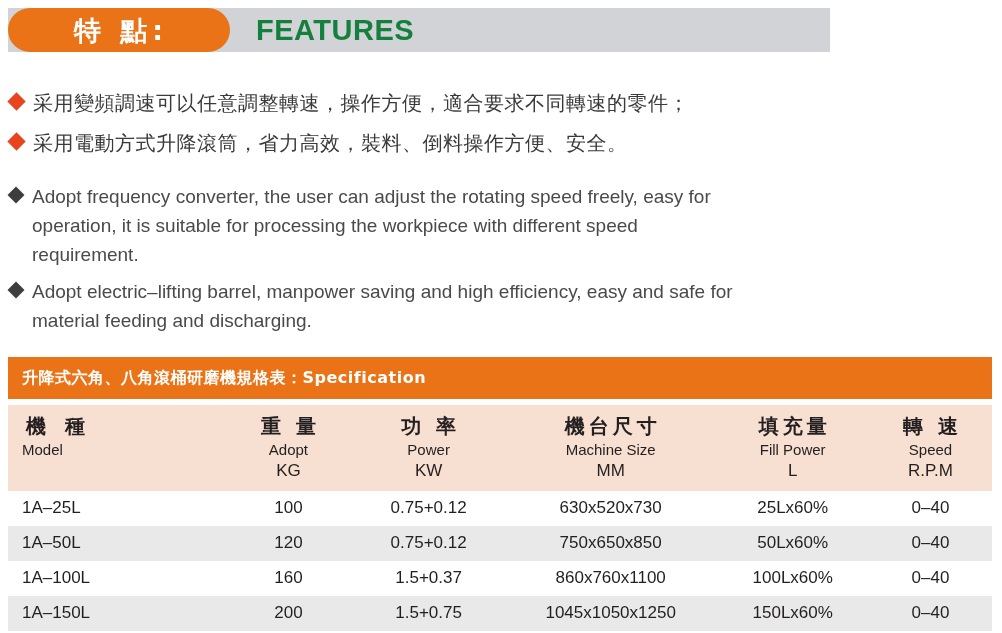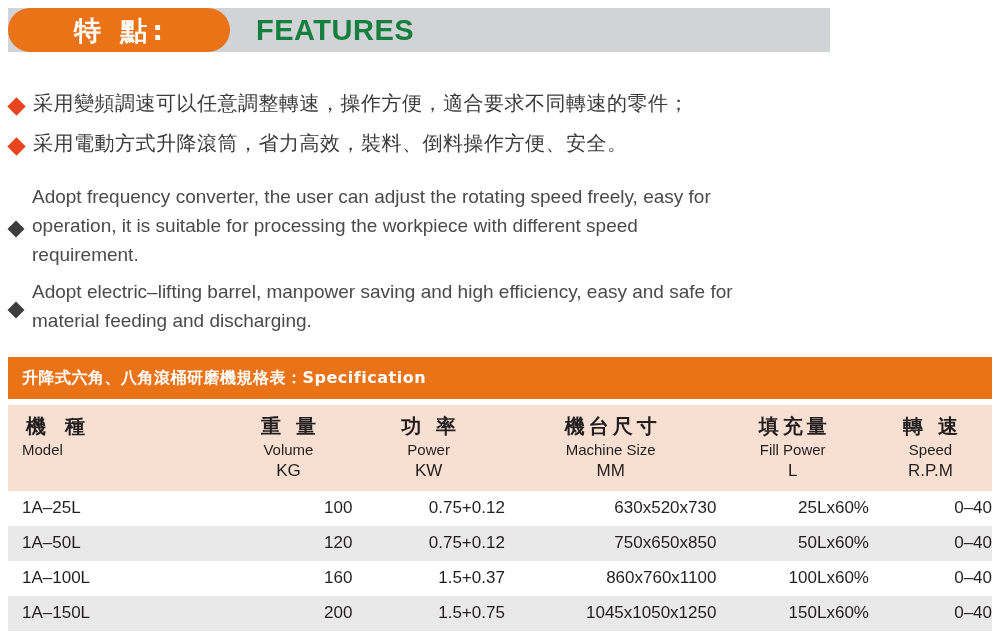--- a/index.html
+++ b/index.html
@@ -70,21 +70,21 @@
 
   
   .bullets-cn {
     position: absolute;
     left: 10px;
     top: 88px;
     width: 960px;
   }
   .bullet-row {
     display: flex;
-    align-items: center;
+    align-items: flex-start;
   }
   .bullet-row.cn { margin-bottom: 10px; }
   .diamond {
     flex: 0 0 auto;
     width: 13px;
     height: 13px;
     margin-top: 7px;
     margin-right: 10px;
     transform: rotate(45deg);
   }
@@ -164,21 +164,21 @@
     line-height: 21px;
   }
   .th-en2 { font-size: 17px; }
 
   th.col-model { text-align: left; padding-left: 14px !important; }
   th.col-model .th-cn { letter-spacing: 6px; }
 
   .spec-table tbody td {
     font-size: 17px;
     color: #231f20;
-    text-align: right;
+    text-align: center;
     padding: 7px 0 8px 0;
     line-height: 20px;
   }
   .spec-table tbody td.col-model {
     text-align: left;
     padding-left: 14px;
   }
   .spec-table tbody tr.striped td {
     background: #e9e9e9;
   }
@@ -241,21 +241,21 @@
   </colgroup>
   <thead>
     <tr>
       <th class="col-model">
         <span class="th-cn">機 種</span>
         <span class="th-en1">Model</span>
         <span class="th-en2"></span>
       </th>
       <th>
         <span class="th-cn">重 量</span>
-        <span class="th-en1">Volume</span>
+        <span class="th-en1">Adopt</span>
         <span class="th-en2">KG</span>
       </th>
       <th>
         <span class="th-cn">功 率</span>
         <span class="th-en1">Power</span>
         <span class="th-en2">KW</span>
       </th>
       <th>
         <span class="th-cn">機台尺寸</span>
         <span class="th-en1">Machine Size</span>

